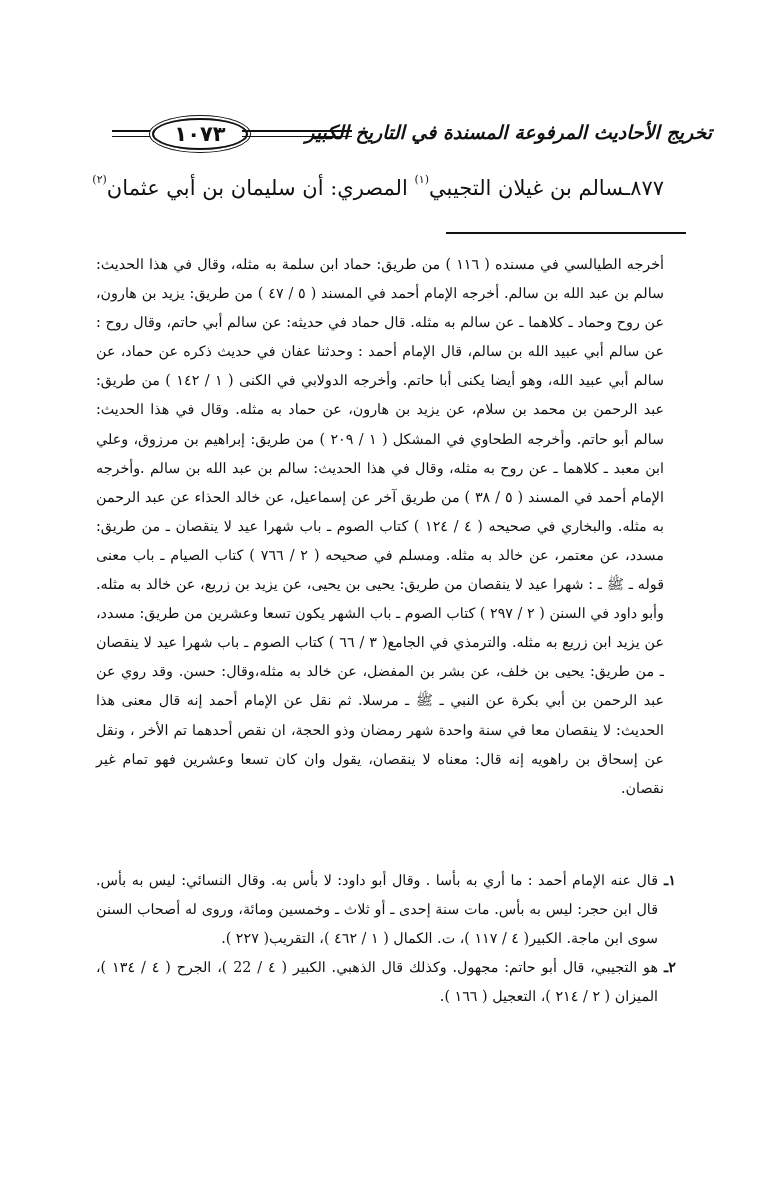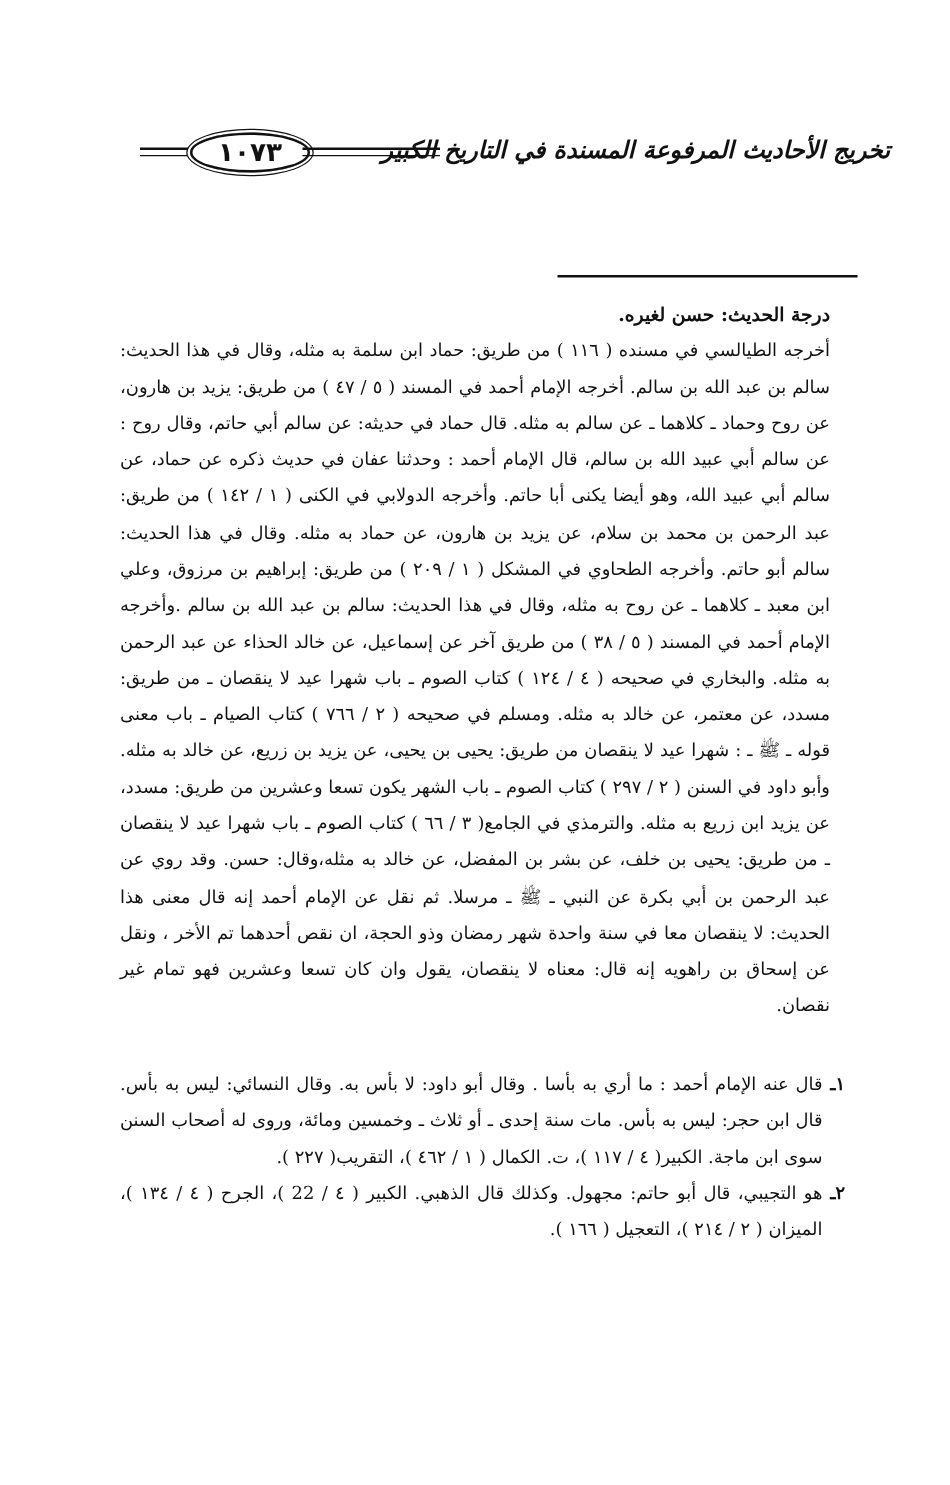--- a/index.html
+++ b/index.html
@@ -1,21 +1,21 @@
 <!DOCTYPE html>
 <html><head>
   <meta charset="utf-8">
   <style>
     html, body { margin: 0; padding: 0; background: #ffffff; }
     body {
       width: 760px; height: 1188px; position: relative; overflow: hidden;
       color: #111111;
       font-family: "DejaVu Sans", "Liberation Sans", sans-serif;
     }
-    .page { position: absolute; left: 0; top: 0; width: 760px; height: 892px; }
+    .page { position: absolute; left: 0; top: 12px; width: 760px; height: 892px; }
 
     
     .running-head {
       position: absolute; left: 112px; top: 104px; width: 600px; height: 36px;
       direction: ltr;
     }
     .head-line-left, .head-line-right {
       position: absolute; top: 14px; height: 4px;
       border-top: 2px solid #111; border-bottom: 1px solid #111;
     }
@@ -74,28 +74,28 @@
 
   <div class="running-head">
     <div class="head-line-left"></div>
     <div class="page-oval">
       <span>١٠٧٣</span>
     </div>
     <div class="head-line-right"></div>
     <div class="book-title">تخريج الأحاديث المرفوعة المسندة في التاريخ الكبير</div>
   </div>
 
+  <div class="hadith-heading">
+    <span>٨٧٧ـ</span><span>سالم بن غيلان التجيبي</span><sup>(١)</sup>
+    <span>المصري: أن سليمان بن أبي عثمان</span><sup>(٢)</sup>
+  </div>
 
   <div class="divider"></div>
 
   <div class="body-text">
-    <p class="grade-line">
-      <span class="grade-label">درجة الحديث:</span>
-      <span>حسن لغيره.</span>
-    </p>
     <p>أخرجه الطيالسي في مسنده ( ١١٦ ) من طريق: حماد ابن سلمة به مثله، وقال في هذا الحديث: سالم بن عبد الله بن سالم. أخرجه الإمام أحمد في المسند ( ٥ / ٤٧ ) من طريق: يزيد بن هارون، عن روح وحماد ـ كلاهما ـ عن سالم به مثله. قال حماد في حديثه: عن سالم أبي حاتم، وقال روح : عن سالم أبي عبيد الله بن سالم، قال الإمام أحمد : وحدثنا عفان في حديث ذكره عن حماد، عن سالم أبي عبيد الله، وهو أيضا يكنى أبا حاتم. وأخرجه الدولابي في الكنى ( ١ / ١٤٢ ) من طريق: عبد الرحمن بن محمد بن سلام، عن يزيد بن هارون، عن حماد به مثله. وقال في هذا الحديث: سالم أبو حاتم. وأخرجه الطحاوي في المشكل ( ١ / ٢٠٩ ) من طريق: إبراهيم بن مرزوق، وعلي ابن معبد ـ كلاهما ـ عن روح به مثله، وقال في هذا الحديث: سالم بن عبد الله بن سالم .وأخرجه الإمام أحمد في المسند ( ٥ / ٣٨ ) من طريق آخر عن إسماعيل، عن خالد الحذاء عن عبد الرحمن به مثله. والبخاري في صحيحه ( ٤ / ١٢٤ ) كتاب الصوم ـ باب شهرا عيد لا ينقصان ـ من طريق: مسدد، عن معتمر، عن خالد به مثله. ومسلم في صحيحه ( ٢ / ٧٦٦ ) كتاب الصيام ـ باب معنى قوله ـ ﷺ ـ : شهرا عيد لا ينقصان من طريق: يحيى بن يحيى، عن يزيد بن زريع، عن خالد به مثله. وأبو داود في السنن ( ٢ / ٢٩٧ ) كتاب الصوم ـ باب الشهر يكون تسعا وعشرين من طريق: مسدد، عن يزيد ابن زريع به مثله. والترمذي في الجامع( ٣ / ٦٦ ) كتاب الصوم ـ باب شهرا عيد لا ينقصان ـ من طريق: يحيى بن خلف، عن بشر بن المفضل، عن خالد به مثله،وقال: حسن. وقد روي عن عبد الرحمن بن أبي بكرة عن النبي ـ ﷺ ـ مرسلا. ثم نقل عن الإمام أحمد إنه قال معنى هذا الحديث: لا ينقصان معا في سنة واحدة شهر رمضان وذو الحجة، ان نقص أحدهما تم الأخر ، ونقل عن إسحاق بن راهويه إنه قال: معناه لا ينقصان، يقول وان كان تسعا وعشرين فهو تمام غير نقصان.</p>
   </div>
 
   <div class="footnotes">
     <p class="footnote">
       <span class="fn-num">١ـ</span>
       <span>قال عنه الإمام أحمد : ما أري به بأسا . وقال أبو داود: لا بأس به. وقال النسائي: ليس به بأس. قال ابن حجر: ليس به بأس. مات سنة إحدى ـ أو ثلاث ـ وخمسين ومائة، وروى له أصحاب السنن سوى ابن ماجة. الكبير( ٤ / ١١٧ )، ت. الكمال ( ١ / ٤٦٢ )، التقريب( ٢٢٧ ).</span>
     </p>
     <p class="footnote">
       <span class="fn-num">٢ـ</span>

